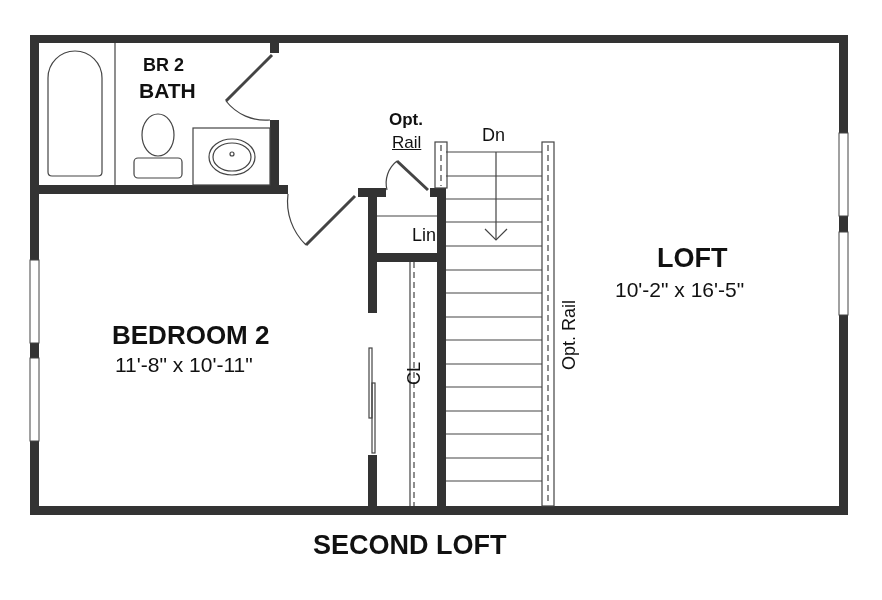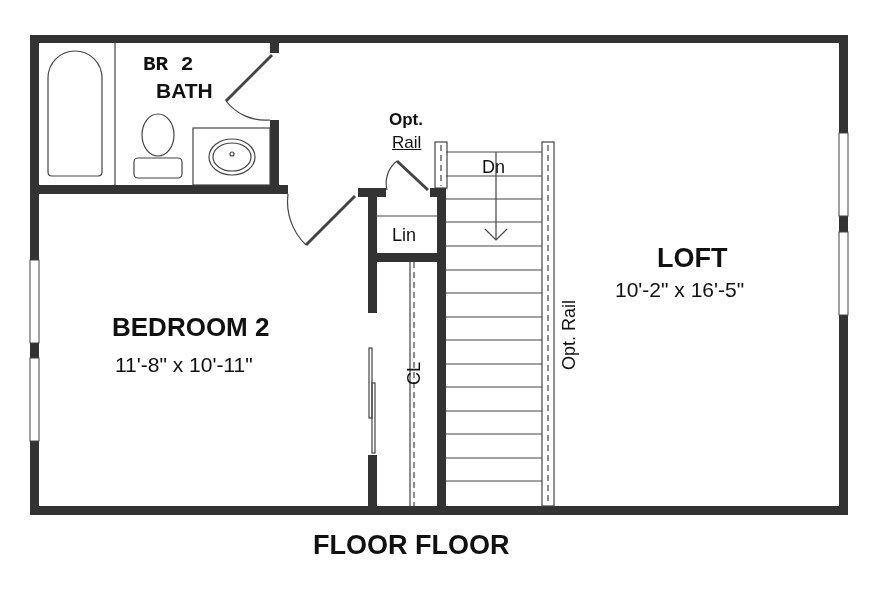--- a/index.html
+++ b/index.html
@@ -86,31 +86,31 @@
     <line x1="496" y1="152" x2="496" y2="240"></line>
     <polyline points="485,229 496,240 507,229"></polyline>
 
     <rect x="435" y="142" width="12" height="46"></rect>
     <line x1="441" y1="145" x2="441" y2="186" stroke-dasharray="6 4"></line>
     <rect x="542" y="142" width="12" height="364"></rect>
     <line x1="548" y1="145" x2="548" y2="504" stroke-dasharray="6 4"></line>
   </g>
 </svg>
 
-<div class="lbl bold" style="left:143px;top:52px;font-size:21px;line-height:26px;font-family:Liberation Mono, monospace;">BR 2</div>
-<div class="lbl bold" style="left:139px;top:78px;font-size:21px;line-height:26px;margin-left:17px;">BATH</div>
+<div class="lbl bold" style="left:143px;top:52px;font-size:18px;line-height:26px;">BR 2</div>
+<div class="lbl bold" style="left:139px;top:78px;font-size:21px;line-height:26px;">BATH</div>
 
 <div class="lbl" style="left:389px;top:110px;font-size:17px;font-weight:bold;">Opt.</div>
 <div class="lbl" style="left:392px;top:133px;font-size:17px;text-decoration:underline;">Rail</div>
-<div class="lbl" style="left:482px;top:125px;font-size:18px;margin-top:32px;">Dn</div>
-<div class="lbl" style="left:392px;top:225px;font-size:18px;">Lin</div>
+<div class="lbl" style="left:482px;top:125px;font-size:18px;">Dn</div>
+<div class="lbl" style="left:412px;top:225px;font-size:18px;">Lin</div>
 
 <div class="lbl" style="left:404px;top:385px;font-size:18px;transform:rotate(-90deg);transform-origin:left top;">CL</div>
 <div class="lbl" style="left:559px;top:370px;font-size:18px;transform:rotate(-90deg);transform-origin:left top;">Opt. Rail</div>
 
-<div class="lbl bold" style="left:112px;top:312px;font-size:26px;">BEDROOM 2</div>
+<div class="lbl bold" style="left:112px;top:320px;font-size:26px;">BEDROOM 2</div>
 <div class="lbl" style="left:115px;top:353px;font-size:21px;">11'-8" x 10'-11"</div>
 
 <div class="lbl bold" style="left:657px;top:243px;font-size:27px;">LOFT</div>
 <div class="lbl" style="left:615px;top:278px;font-size:21px;">10'-2" x 16'-5"</div>
 
-<div class="lbl bold" style="left:313px;top:530px;font-size:27px;">FLOOR FLOOR</div>
+<div class="lbl bold" style="left:313px;top:530px;font-size:27px;">SECOND LOFT</div>
 </div>
 
 </body></html>

